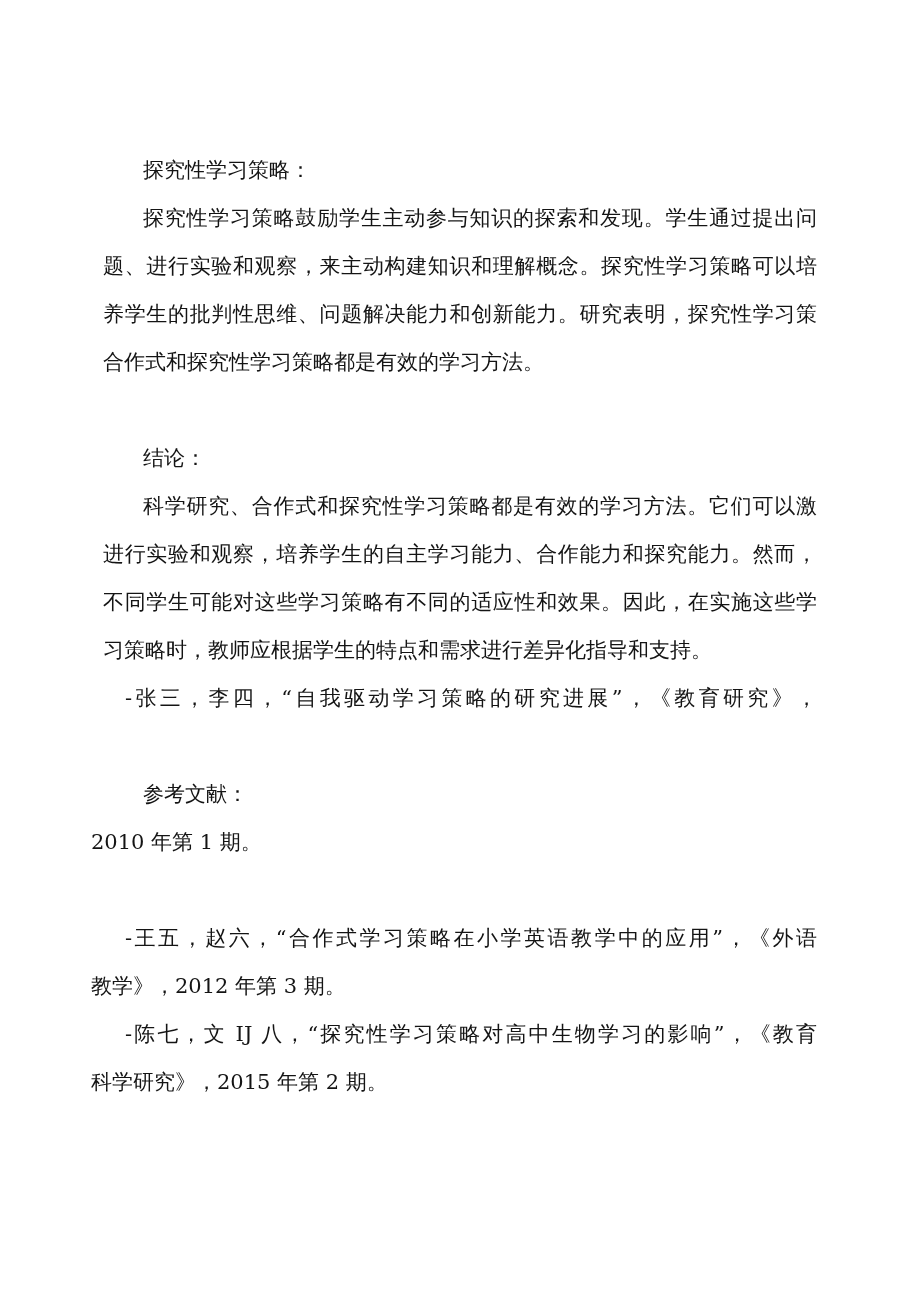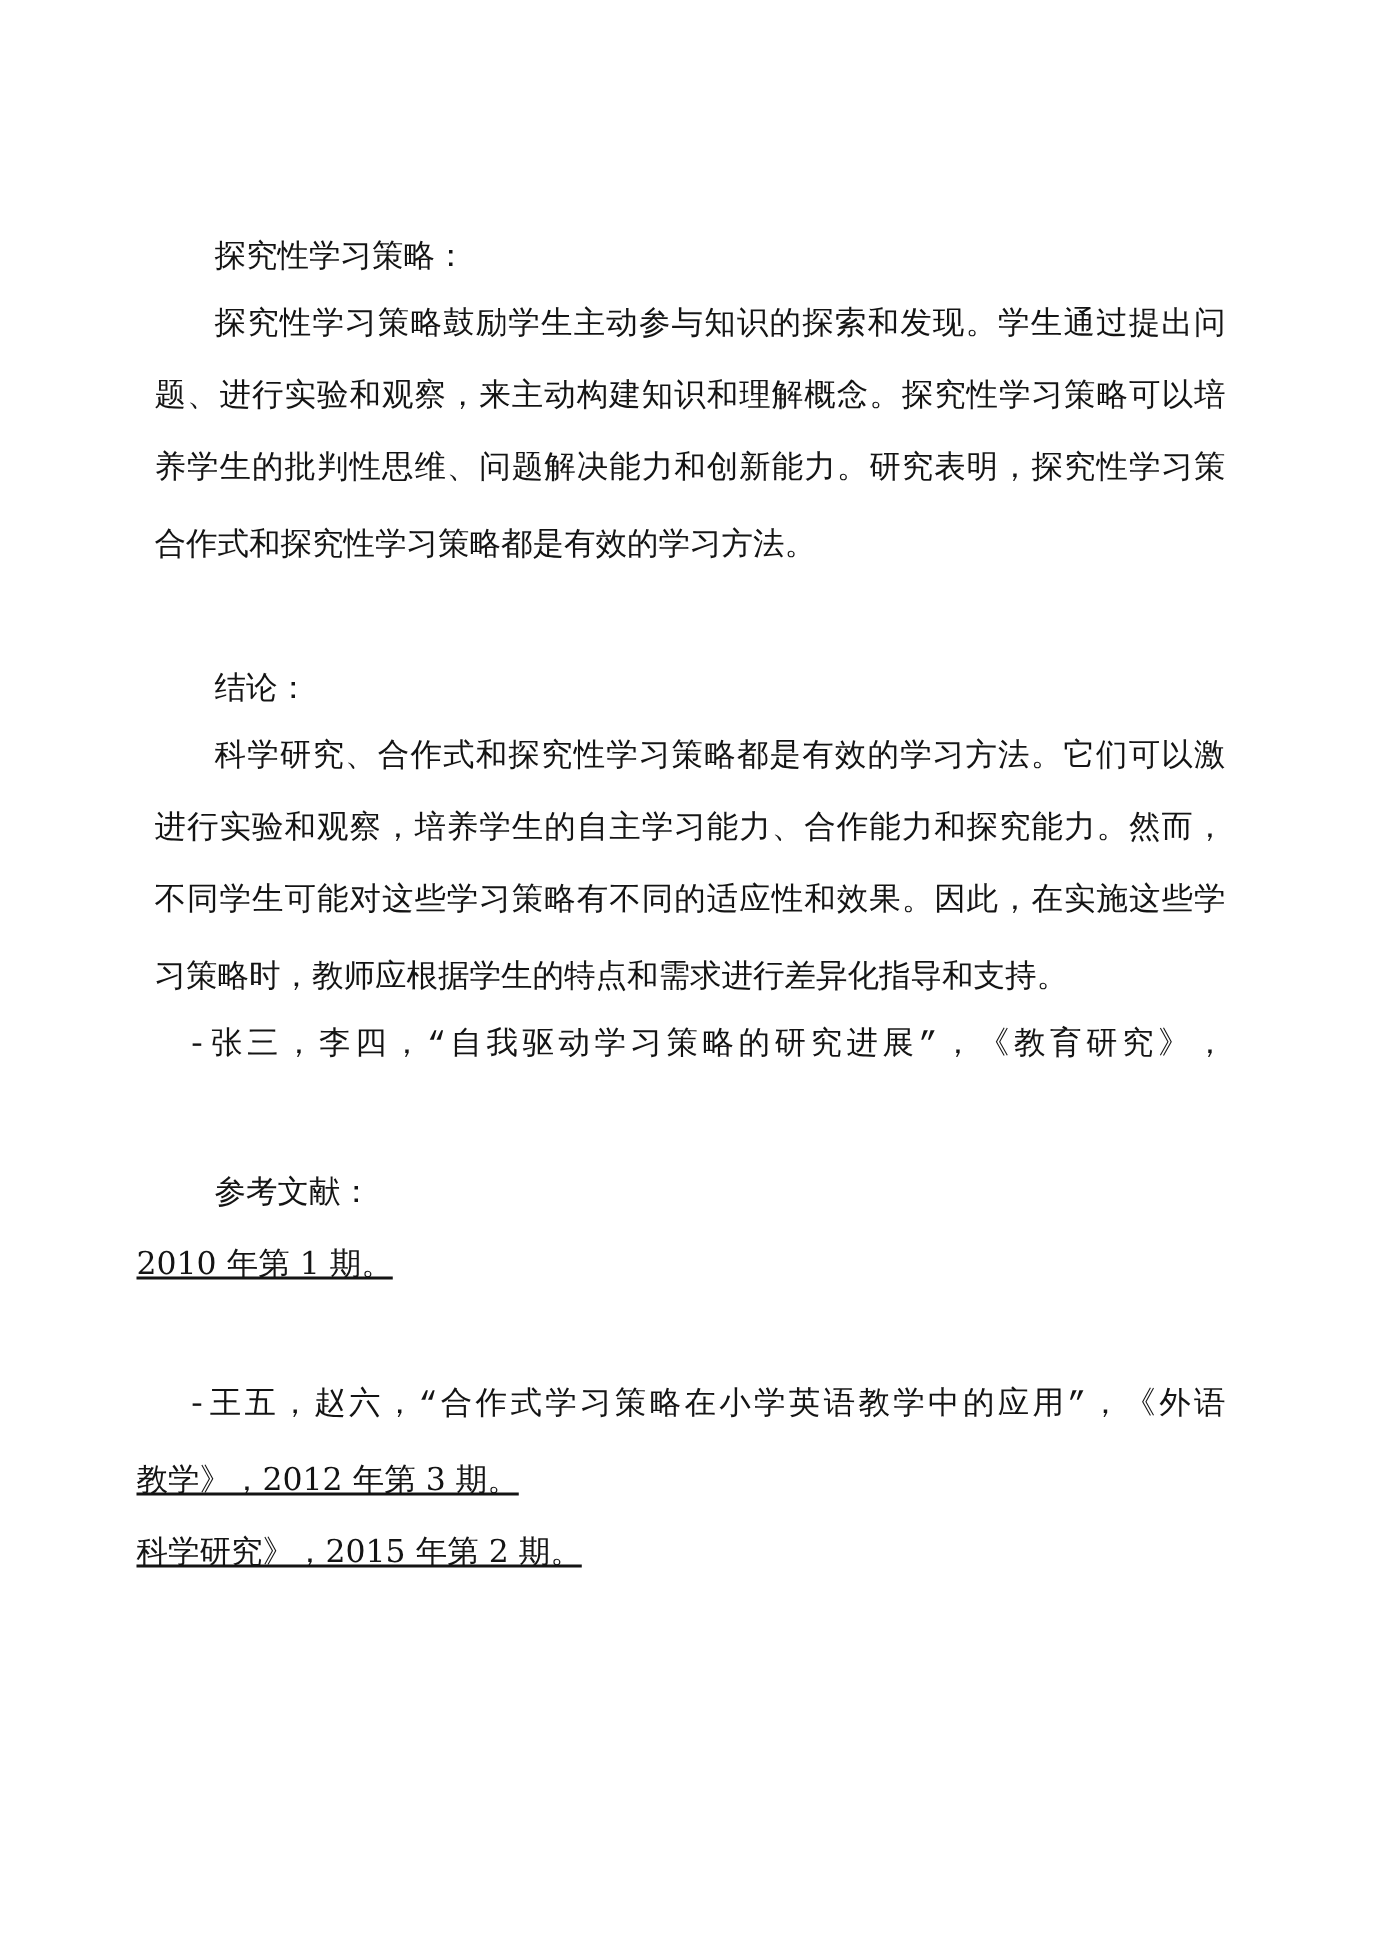--- a/index.html
+++ b/index.html
@@ -26,28 +26,27 @@
     height: 48px;
     line-height: 48px;
     white-space: nowrap;
     overflow: visible;
   }
   
   .j {
     white-space: normal;
     text-align: justify;
     text-align-last: justify;
-    font-family: Liberation Mono, monospace;
   }
   
   .indent { text-indent: 40px; }
   
   .ref-indent { text-indent: 22px; }
   
-  .outdent { margin-left: -12px; text-decoration: underline; }
+  .outdent { margin-left: -12px; }
   
   .gap { margin-top: 48px; }
 </style>
 </head>
 <body>
 
 <div class="doc-content">
 
   <div class="line indent">探究性学习策略：</div>
   <div class="line indent j">探究性学习策略鼓励学生主动参与知识的探索和发现。学生通过提出问</div>
@@ -59,15 +58,16 @@
   <div class="line indent j">科学研究、合作式和探究性学习策略都是有效的学习方法。它们可以激</div>
   <div class="line j">进行实验和观察，培养学生的自主学习能力、合作能力和探究能力。然而，</div>
   <div class="line j">不同学生可能对这些学习策略有不同的适应性和效果。因此，在实施这些学</div>
   <div class="line">习策略时，教师应根据学生的特点和需求进行差异化指导和支持。</div>
 
   <div class="line ref-indent j">-张三，李四，“自我驱动学习策略的研究进展”，《教育研究》，</div>
   <div class="line indent gap">参考文献：</div>
   <div class="line outdent">2010 年第 1 期。</div>
   <div class="line ref-indent j gap">-王五，赵六，“合作式学习策略在小学英语教学中的应用”，《外语</div>
   <div class="line outdent">教学》，2012 年第 3 期。</div>
+  <div class="line ref-indent j">-陈七，文 IJ 八，“探究性学习策略对高中生物学习的影响”，《教育</div>
   <div class="line outdent">科学研究》，2015 年第 2 期。</div>
 
 </div>
 
 </body></html>

